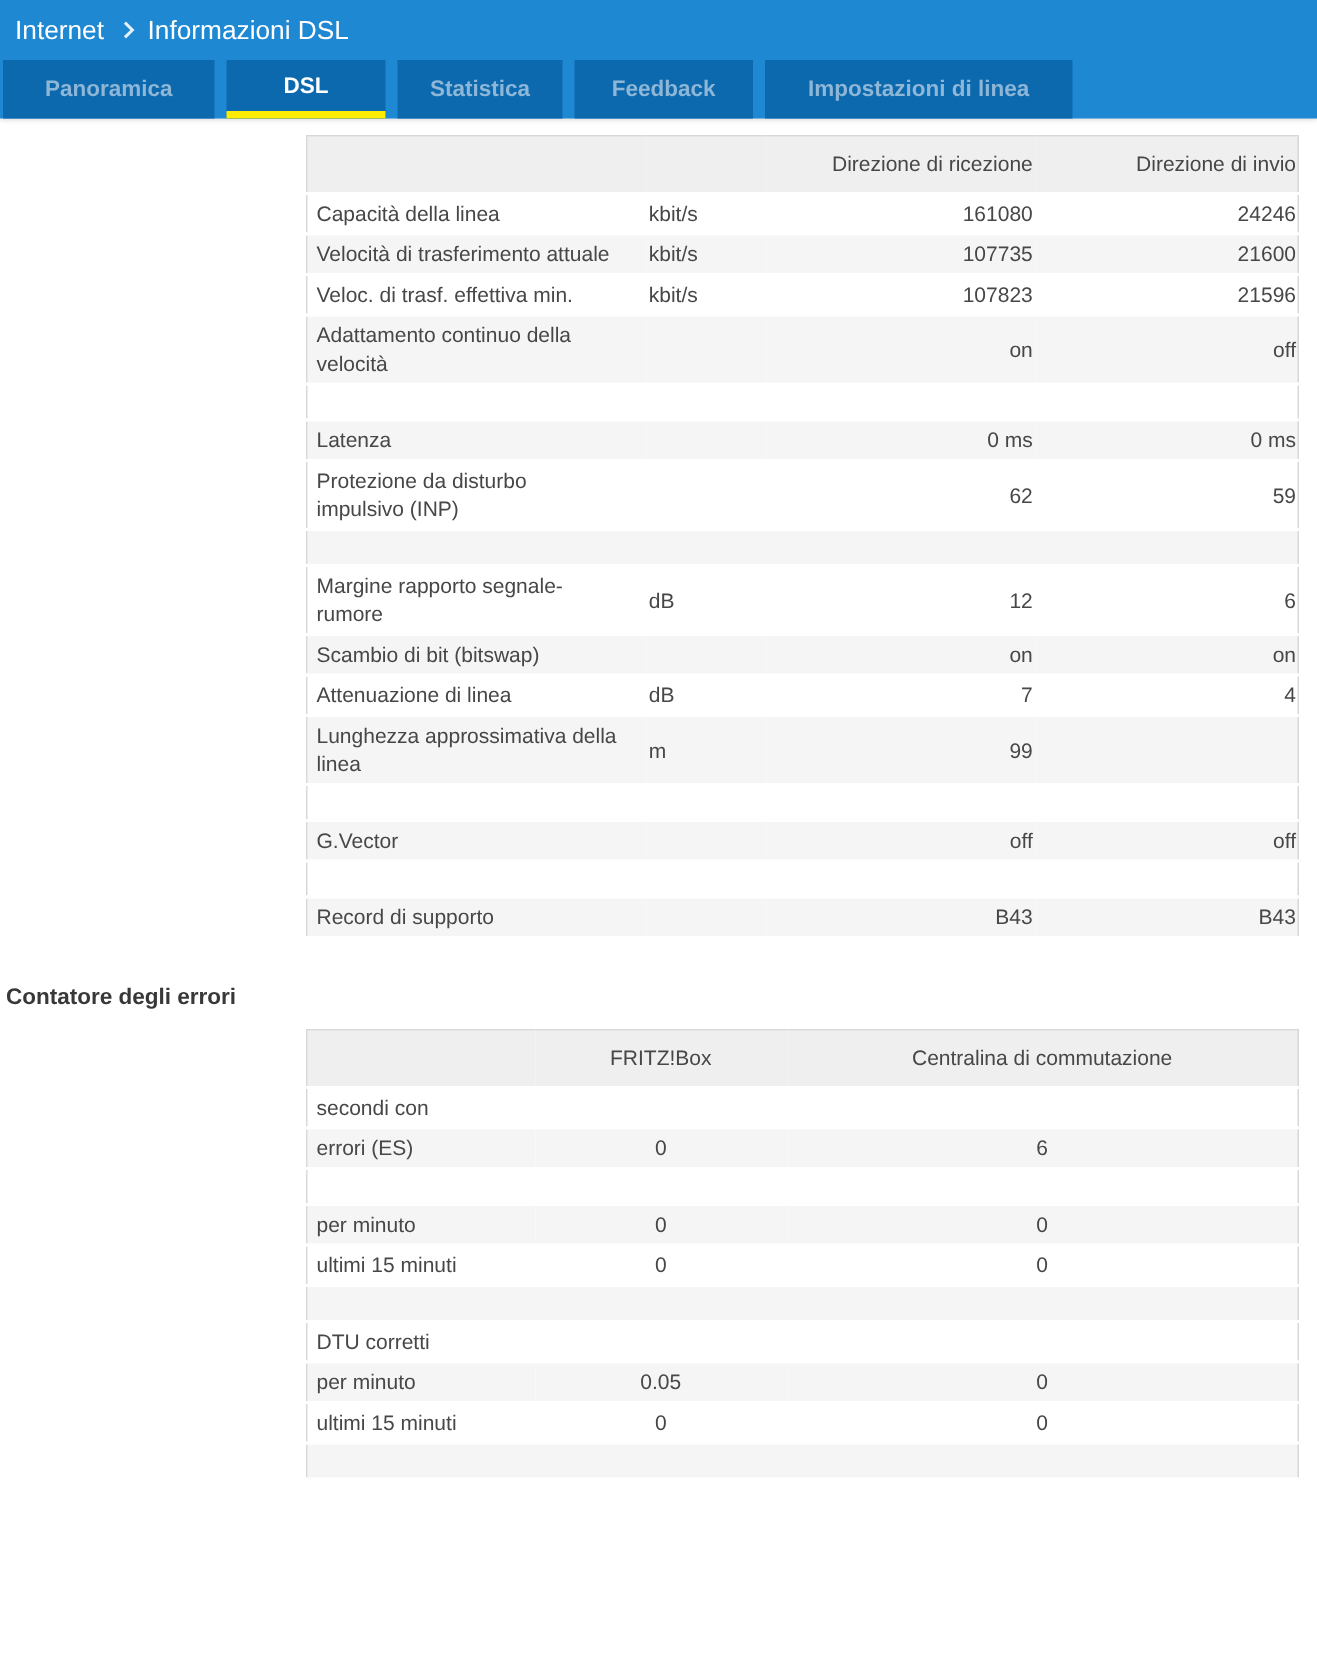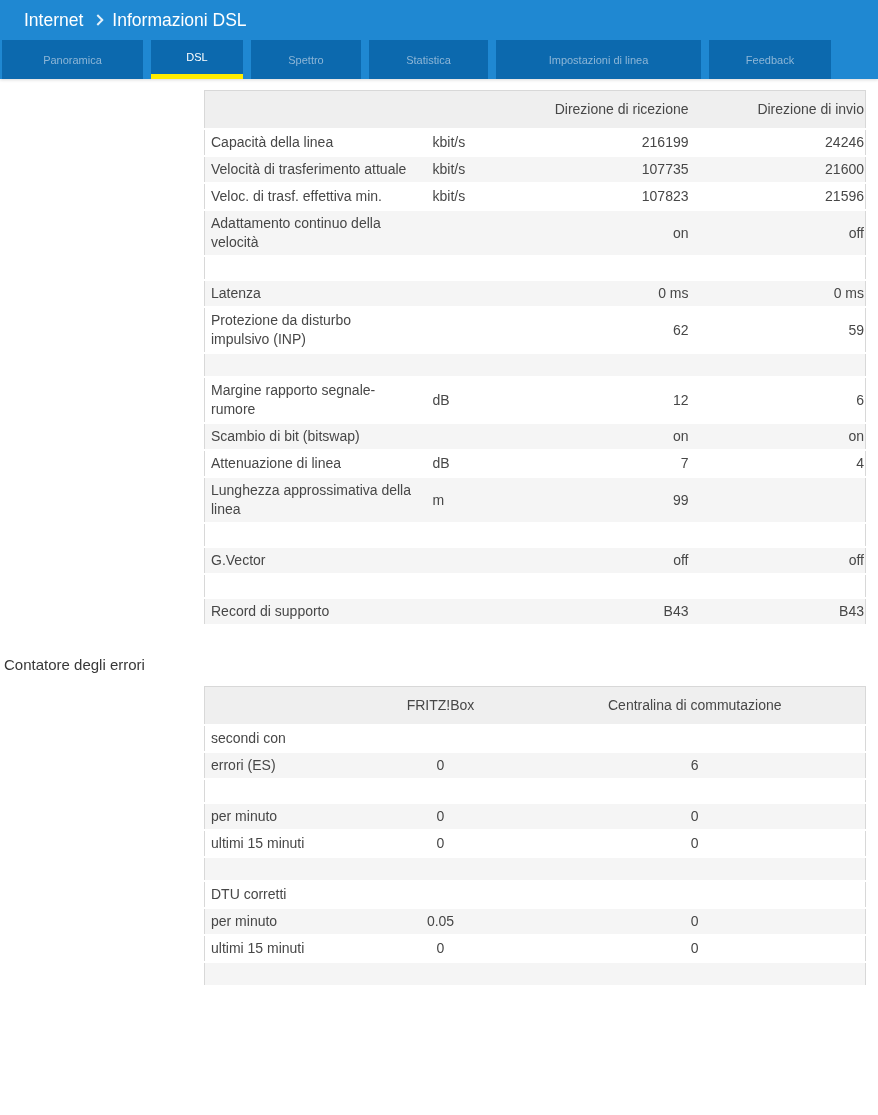--- a/index.html
+++ b/index.html
@@ -13,30 +13,30 @@
     --border:#d8d8d8;
   }
   *{box-sizing:border-box;}
   html,body{margin:0;padding:0;}
   body{
     width:878px;height:1115px;overflow:hidden;background:#ffffff;
     font-family:"Liberation Sans",sans-serif;color:var(--text);
   }
   
   .header{background:var(--topbar);box-shadow:0 1px 3px rgba(0,0,0,.15);}
-  .breadcrumb{height:40px;display:flex;align-items:center;padding-left:24px;color:#fff;font-size:17.5px;}
+  .breadcrumb{height:40px;display:flex;align-items:center;padding-left:10px;color:#fff;font-size:17.5px;}
   .breadcrumb .crumb{cursor:default;}
   .chev{display:inline-block;width:8px;height:8px;border-top:2px solid rgba(255,255,255,.88);
         border-right:2px solid rgba(255,255,255,.88);transform:rotate(45deg);margin:0 10px 0 11px;}
   .tabs{display:flex;gap:8px;padding-left:2px;height:39px;}
-  .tab{background:var(--tabbg);color:var(--tabtext);font-size:11px;height:39px;
-       display:flex;align-items:center;justify-content:center;cursor:pointer;}
+  .tab{background:var(--tabbg);color:var(--tabtext);font-size:15px;height:39px;
+       display:flex;align-items:center;justify-content:center;cursor:pointer;font-weight:bold;}
   .tab.active{color:#ffffff;border-bottom:5px solid var(--underline);}
   .tabs .tab:nth-child(1){width:141px;}
-  .tabs .tab:nth-child(2){width:92px;}
+  .tabs .tab:nth-child(2){width:106px;}
   .tabs .tab:nth-child(3){width:110px;}
   .tabs .tab:nth-child(4){width:119px;}
   .tabs .tab:nth-child(5){width:205px;}
   .tabs .tab:nth-child(6){width:122px;}
   
   main{padding-top:11px;}
   table{border-collapse:collapse;margin-left:204px;width:662px;
         border:1px solid var(--border);font-size:14px;line-height:19px;color:var(--text);
         table-layout:fixed;}
   th{font-weight:400;background:var(--headgray);padding:9px 2px;border-bottom:2px solid #fff;vertical-align:middle;}
@@ -48,57 +48,56 @@
   
   .t1 .c0{width:226px;}
   .t1 .c1{width:80px;text-align:left;}
   .t1 .c2{width:180px;text-align:right;padding-right:2px;}
   .t1 .c3{text-align:right;padding-right:1px;}
   
   .t2 .c0{width:152px;}
   .t2 .c1{width:168px;text-align:center;}
   .t2 .c2{text-align:center;}
   
-  .section-title{font-size:15px;font-weight:400;color:#383838;margin:30px 0 13px 4px;}
+  .section-title{font-size:15px;font-weight:700;color:#383838;margin:30px 0 13px 4px;}
 </style>
 </head>
 <body>
 
 <div class="page">
   <div class="header">
     <div class="breadcrumb">
       <span class="crumb">Internet</span>
       <span class="chev"></span>
       <span class="crumb">Informazioni DSL</span>
     </div>
     <nav class="tabs">
         <div class="tab">Panoramica</div>
         <div class="tab active">DSL</div>
-        <div class="tab">Spettro</div>
         <div class="tab">Statistica</div>
+        <div class="tab">Feedback</div>
         <div class="tab">Impostazioni di linea</div>
-        <div class="tab">Feedback</div>
       </nav>
   </div>
 
   <main>
     <table class="t1">
         <thead>
           <tr>
             <th class="c0"></th>
             <th class="c1"></th>
             <th class="c2">Direzione di ricezione</th>
             <th class="c3">Direzione di invio</th>
           </tr>
         </thead>
         <tbody>
           <tr>
             <td class="c0">Capacità della linea</td>
             <td class="c1">kbit/s</td>
-            <td class="c2">216199</td>
+            <td class="c2">161080</td>
             <td class="c3">24246</td>
           </tr>
           <tr>
             <td class="c0">Velocità di trasferimento attuale</td>
             <td class="c1">kbit/s</td>
             <td class="c2">107735</td>
             <td class="c3">21600</td>
           </tr>
           <tr>
             <td class="c0">Veloc. di trasf. effettiva min.</td>

